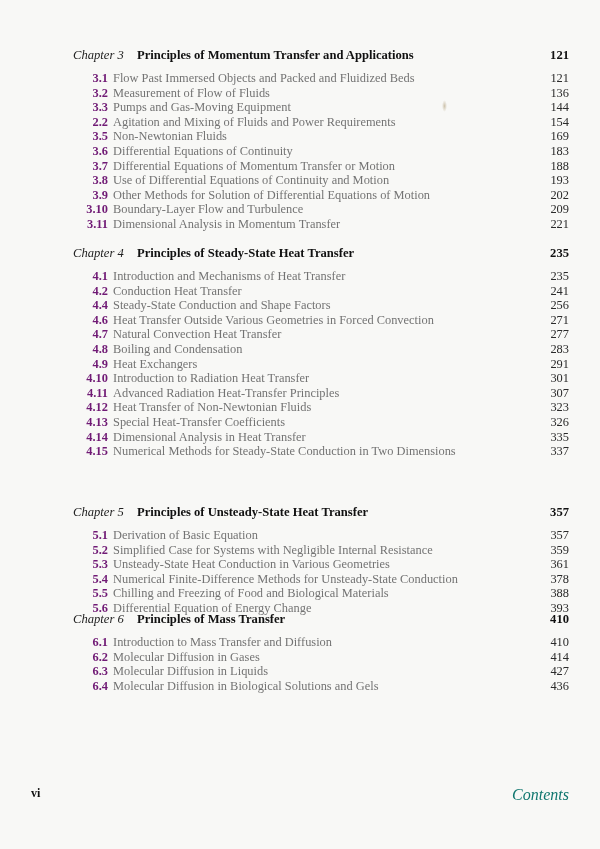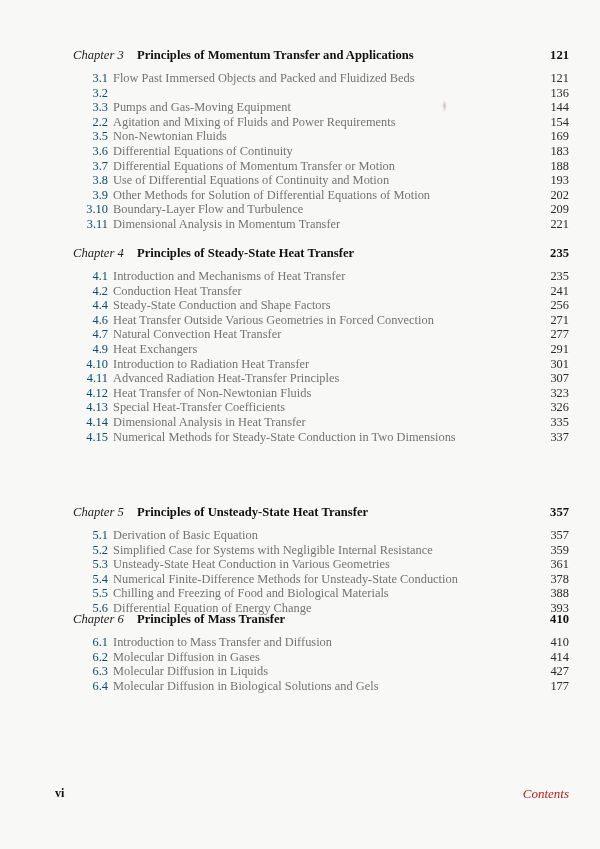--- a/index.html
+++ b/index.html
@@ -23,33 +23,33 @@
     position: absolute; left: 137px; top: 0; font-weight: bold; color: #111;
   }
   .ch-page {
     position: absolute; right: 31px; top: 0; font-weight: bold; color: #111;
   }
   .items { position: relative; margin-top: 5px; }
   .item {
     position: relative; height: 14.6px; font-size: 12.4px; line-height: 14.6px;
   }
   .item .num {
-    position: absolute; right: 492px; top: 0; font-weight: normal; color: #0c4a6e;
+    position: absolute; right: 492px; top: 0; font-weight: bold; color: #701a75;
   }
   .item .title {
     position: absolute; left: 113px; top: 0; color: #737373; white-space: nowrap;
   }
   .item .pg {
     position: absolute; right: 31px; top: 0; color: #2a2a2a;
   }
   .footer-left {
-    position: absolute; left: 31px; top: 786px; font-size: 12px; font-weight: bold; color: #111; margin-left: 24px;
+    position: absolute; left: 31px; top: 786px; font-size: 12px; font-weight: bold; color: #111;
   }
   .footer-right {
-    position: absolute; right: 31px; top: 786px; font-size: 13px; font-style: italic; color: #b91c1c;
+    position: absolute; right: 31px; top: 786px; font-size: 16px; font-style: italic; color: #0f766e;
   }
   .smudge {
     position: absolute; left: 442px; top: 100px; width: 5px; height: 12px;
     background: radial-gradient(ellipse at center, rgba(170,150,110,0.55), rgba(200,185,150,0) 70%);
   }
 </style>
 </head>
 <body>
 
 <div class="page">
@@ -63,20 +63,21 @@
           <span class="ch-page">121</span>
         </div>
         <div class="items">
           <div class="item">
             <span class="num">3.1</span>
             <span class="title">Flow Past Immersed Objects and Packed and Fluidized Beds</span>
             <span class="pg">121</span>
           </div>
           <div class="item">
             <span class="num">3.2</span>
+            <span class="title">Measurement of Flow of Fluids</span>
             <span class="pg">136</span>
           </div>
           <div class="item">
             <span class="num">3.3</span>
             <span class="title">Pumps and Gas-Moving Equipment</span>
             <span class="pg">144</span>
           </div>
           <div class="item">
             <span class="num">2.2</span>
             <span class="title">Agitation and Mixing of Fluids and Power Requirements</span>
@@ -145,20 +146,25 @@
             <span class="num">4.6</span>
             <span class="title">Heat Transfer Outside Various Geometries in Forced Convection</span>
             <span class="pg">271</span>
           </div>
           <div class="item">
             <span class="num">4.7</span>
             <span class="title">Natural Convection Heat Transfer</span>
             <span class="pg">277</span>
           </div>
           <div class="item">
+            <span class="num">4.8</span>
+            <span class="title">Boiling and Condensation</span>
+            <span class="pg">283</span>
+          </div>
+          <div class="item">
             <span class="num">4.9</span>
             <span class="title">Heat Exchangers</span>
             <span class="pg">291</span>
           </div>
           <div class="item">
             <span class="num">4.10</span>
             <span class="title">Introduction to Radiation Heat Transfer</span>
             <span class="pg">301</span>
           </div>
           <div class="item">
@@ -245,21 +251,21 @@
             <span class="pg">414</span>
           </div>
           <div class="item">
             <span class="num">6.3</span>
             <span class="title">Molecular Diffusion in Liquids</span>
             <span class="pg">427</span>
           </div>
           <div class="item">
             <span class="num">6.4</span>
             <span class="title">Molecular Diffusion in Biological Solutions and Gels</span>
-            <span class="pg">177</span>
+            <span class="pg">436</span>
           </div>
         </div>
       </div>
     </div>
 
   <div class="footer-left">vi</div>
   <div class="footer-right">Contents</div>
 </div>
 
 </body></html>

